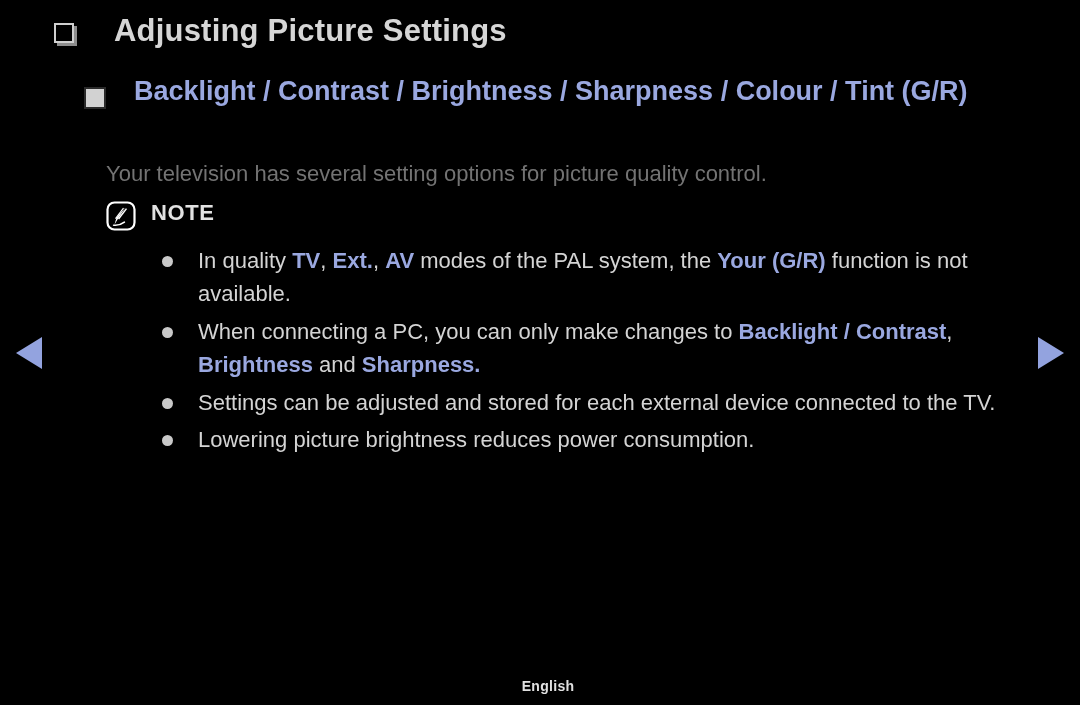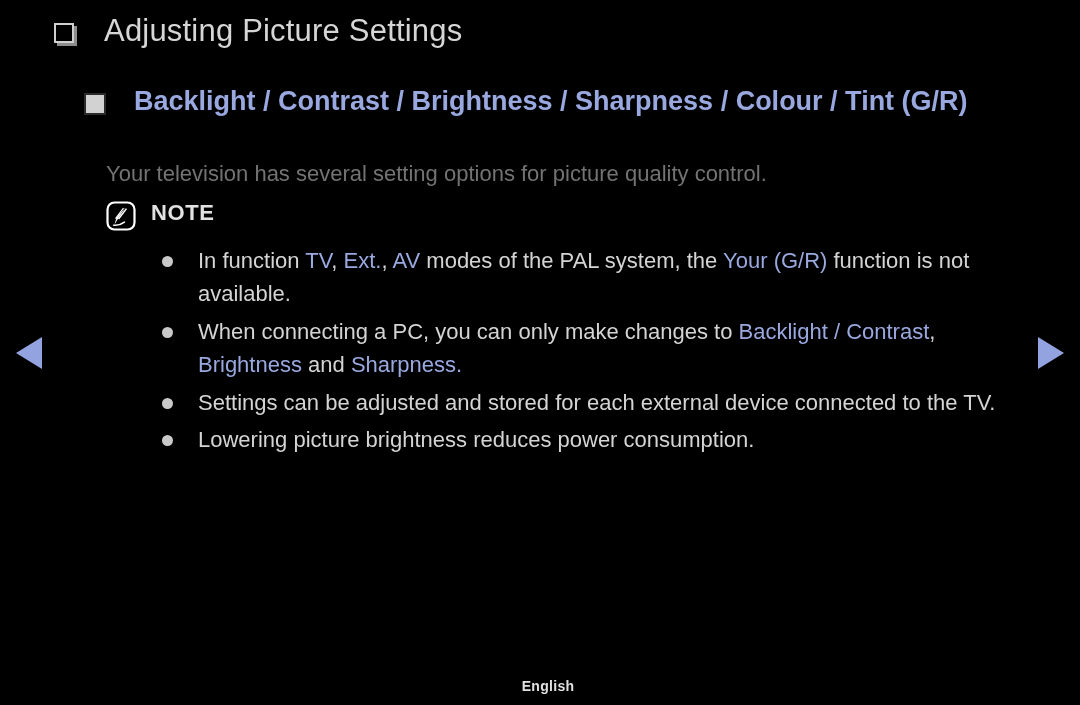--- a/index.html
+++ b/index.html
@@ -36,36 +36,36 @@
     width: 20px;
     height: 20px;
     border: 2px solid #cfcfcf;
     background: #000;
     margin-top: 11px;
     margin-right: 0px;
     box-shadow: 3px 3px 0 0 #8d8d8d;
     flex: none;
   }
   .title-text {
-    margin-left: 30px;
+    margin-left: 40px;
     font-size: 31px;
-    font-weight: normal;
+    font-weight: bold;
     color: #d6d6d6;
     letter-spacing: 0.2px;
     line-height: 1.25;
     white-space: nowrap;
   }
 
   
   .section-row {
     position: absolute;
     left: 56px;
-    top: 84px;
-    display: flex;
-    align-items: flex-start;
+    top: 74px;
+    display: flex;
+    align-items: flex-end;
     width: 990px;
     padding-left: 28px;
   }
   .sq-filled {
     width: 22px;
     height: 22px;
     background: #d2d2d2;
     border: 2px solid #2a2a2a;
     margin-top: 9px;
     flex: none;
@@ -132,21 +132,21 @@
   }
   .bullet-text {
     font-size: 22px;
     color: #d4d4d4;
     line-height: 1.52;
     flex: 1;
   }
 
   .hl {
     color: #9aa8e0;
-    font-weight: normal;
+    font-weight: bold;
   }
 
   
   .arrow {
     position: absolute;
     top: 337px;
     width: 0;
     height: 0;
     border-top: 16px solid transparent;
     border-bottom: 16px solid transparent;
@@ -199,21 +199,21 @@
       <path d="M18.5 8.0 L10.5 18.6" stroke="#ffffff" stroke-width="1.2" fill="none"></path>
       <path d="M8.6 25.2 C12.5 25.6 16.5 24.4 19.4 22.2" stroke="#ffffff" stroke-width="1.6" fill="none" stroke-linecap="round"></path>
     </svg>
     <div class="note-label">NOTE</div>
   </div>
 
   <div class="bullets">
 
     <div class="bullet-item">
       <div class="dot"></div>
-      <div class="bullet-text"><span>In function </span><span class="hl">TV</span><span>, </span><span class="hl">Ext.</span><span>, </span><span class="hl">AV</span><span> modes of the PAL system, the </span><span class="hl">Your (G/R)</span><span> function is not available.</span></div>
+      <div class="bullet-text"><span>In quality </span><span class="hl">TV</span><span>, </span><span class="hl">Ext.</span><span>, </span><span class="hl">AV</span><span> modes of the PAL system, the </span><span class="hl">Your (G/R)</span><span> function is not available.</span></div>
     </div>
 
     <div class="bullet-item">
       <div class="dot"></div>
       <div class="bullet-text"><span>When connecting a PC, you can only make changes to </span><span class="hl">Backlight / Contrast</span><span>, </span><span class="hl">Brightness</span><span> and </span><span class="hl">Sharpness.</span></div>
     </div>
 
     <div class="bullet-item">
       <div class="dot"></div>
       <div class="bullet-text"><span>Settings can be adjusted and stored for each external device connected to the TV.</span></div>

